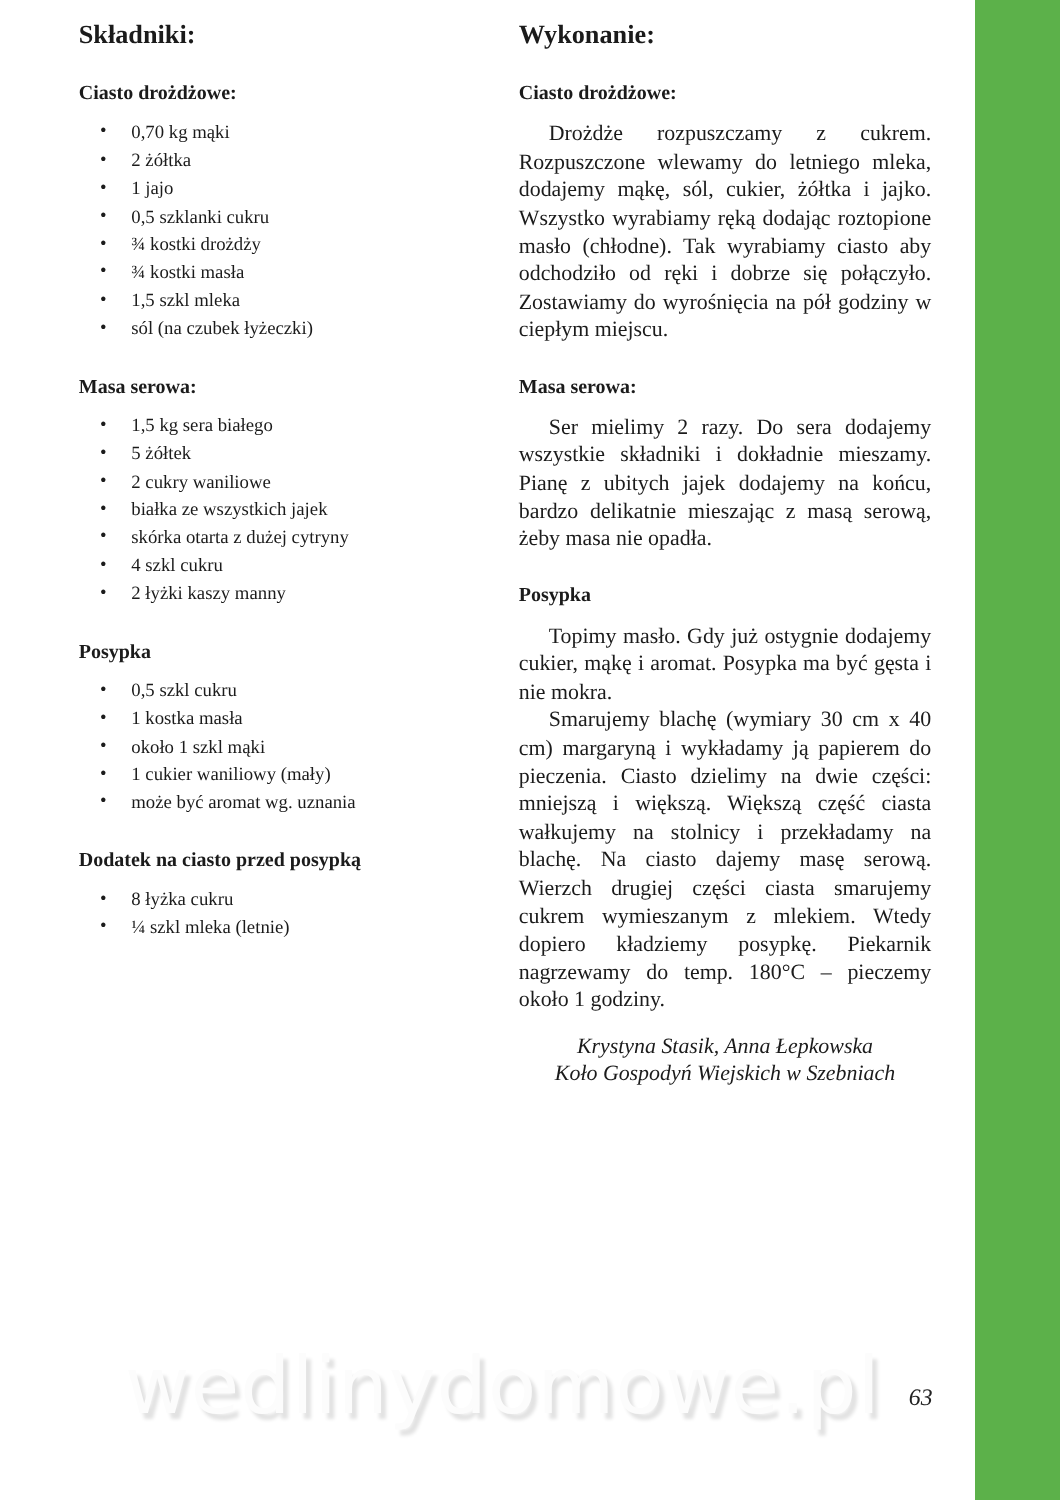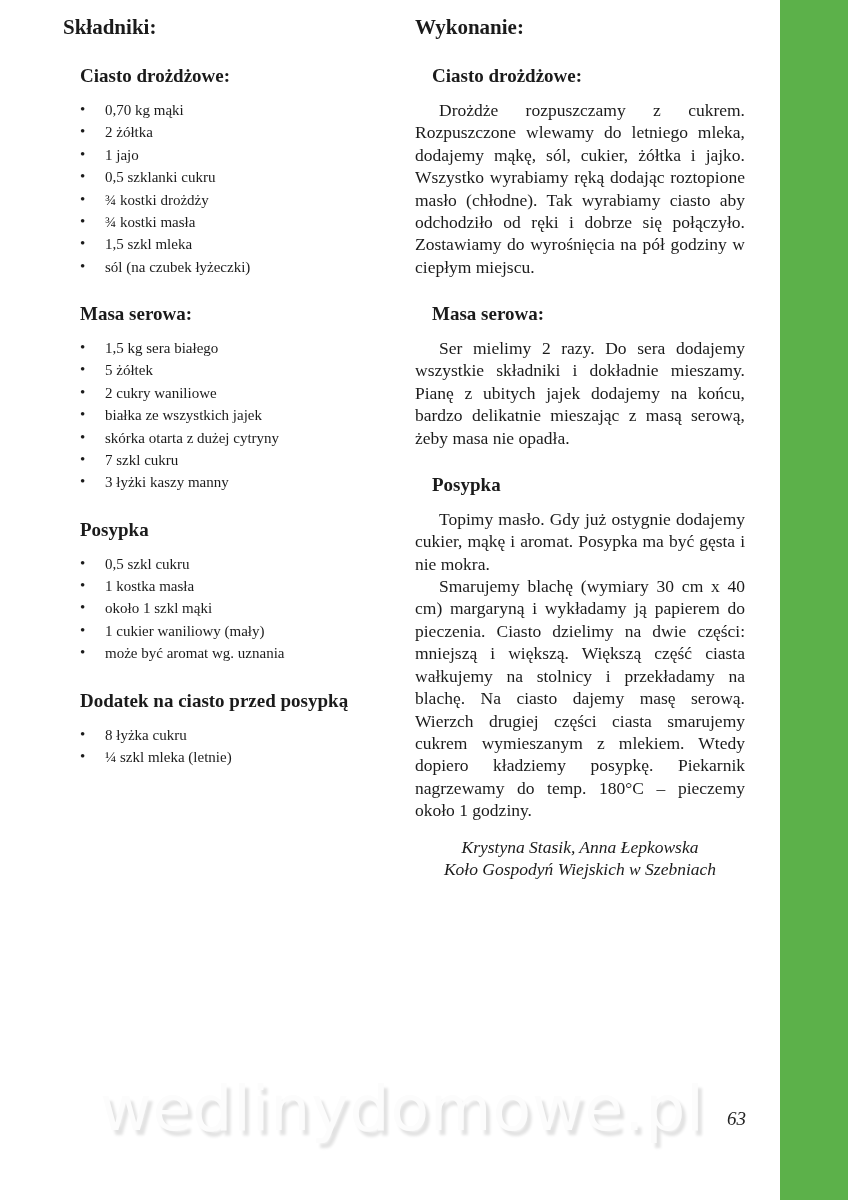--- a/index.html
+++ b/index.html
@@ -45,22 +45,22 @@
   .columns { display: flex; margin-top: 15px; }
   .col-left  { width: 327px; margin-right: 25px; flex: none; }
   .col-right { width: 330px; flex: none; }
   .col-heading {
     margin: 0;
     font-size: 21px;
     font-weight: 700;
     line-height: 1.2;
   }
   .sec-heading {
-    margin: 25px 0 11px 17px;
-    font-size: 19px;
+    margin: 25px 0 11px 0;
+    font-size: 16px;
     font-weight: 700;
     line-height: 1.2;
   }
   ul.ing-list { list-style: none; margin: 0; padding: 0; }
   ul.ing-list li {
     position: relative;
     font-size: 15px;
     line-height: 22.4px;
     padding-left: 42px;
   }
@@ -135,22 +135,22 @@
           <li>sól (na czubek łyżeczki)</li>
         </ul>
 
         <h3 class="sec-heading">Masa serowa:</h3>
         <ul class="ing-list">
           <li>1,5 kg sera białego</li>
           <li>5 żółtek</li>
           <li>2 cukry waniliowe</li>
           <li>białka ze wszystkich jajek</li>
           <li>skórka otarta z dużej cytryny</li>
-          <li>7 szkl cukru</li>
-          <li>3 łyżki kaszy manny</li>
+          <li>4 szkl cukru</li>
+          <li>2 łyżki kaszy manny</li>
         </ul>
 
         <h3 class="sec-heading">Posypka</h3>
         <ul class="ing-list">
           <li>0,5 szkl cukru</li>
           <li>1 kostka masła</li>
           <li>około 1 szkl mąki</li>
           <li>1 cukier waniliowy (mały)</li>
           <li>może być aromat wg. uznania</li>
         </ul>

